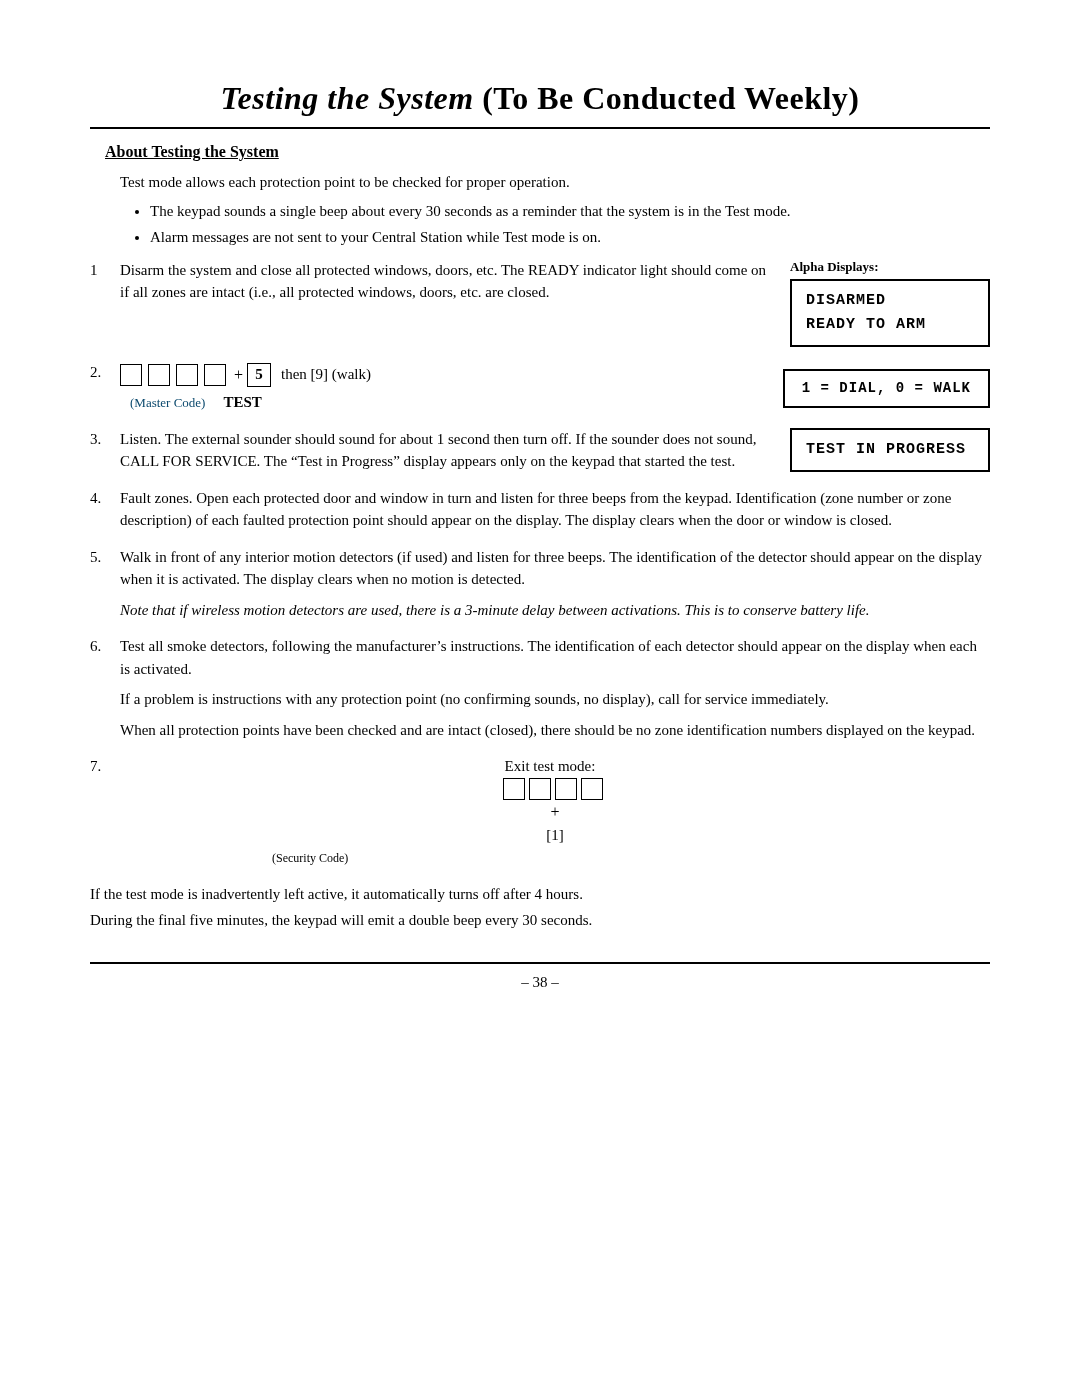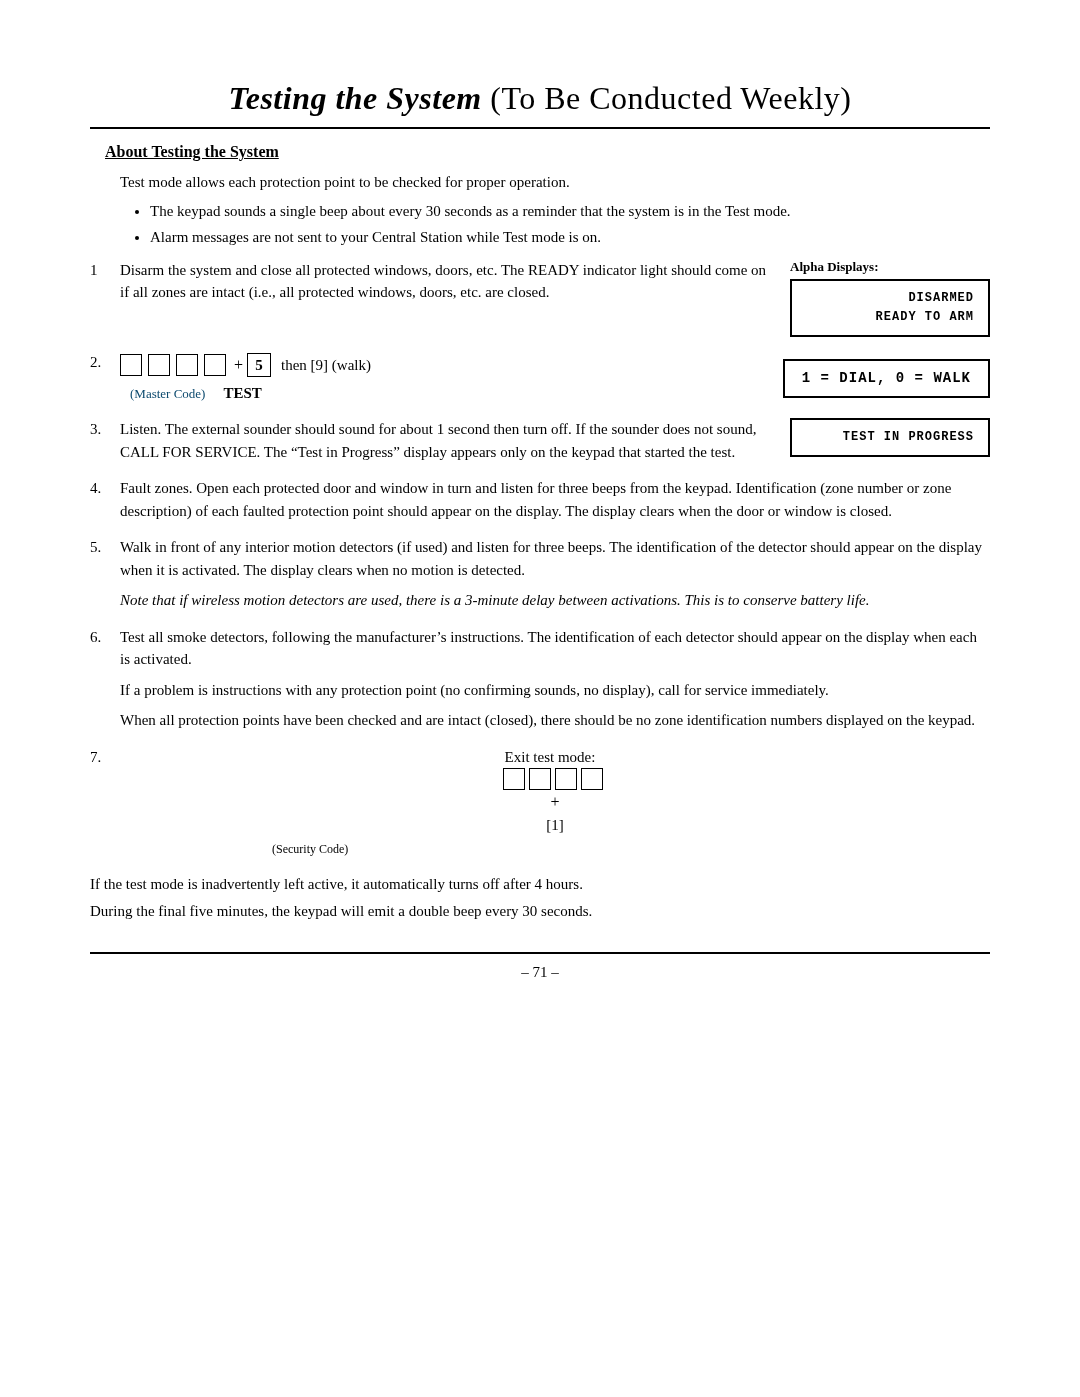--- a/index.html
+++ b/index.html
@@ -18,21 +18,21 @@
       font-weight: bold;
       text-align: center;
       margin-bottom: 10px;
       letter-spacing: 0.5px;
     }
     .title-normal {
       font-weight: bold;
       font-style: italic;
     }
     .title-normal-roman {
-      font-weight: normal;
+      font-weight: bold;
       font-style: normal;
       text-align: right;
     }
     .section-divider {
       border: none;
       border-top: 2px solid #000;
       margin: 6px 0 14px 0;
     }
     .section-heading {
       font-size: 16px;
@@ -58,26 +58,25 @@
     .alpha-displays-label {
       font-size: 13px;
       font-weight: bold;
       margin-bottom: 4px;
     }
     .lcd-display {
       border: 2px solid #000;
       background: #fff;
       padding: 8px 14px;
       font-family: 'Courier New', Courier, monospace;
-      font-size: 12px;
+      font-size: 15px;
       font-weight: bold;
       min-width: 170px;
       line-height: 1.6;
       letter-spacing: 1px;
-      text-align: right;
     }
     .lcd-display-small {
       border: 2px solid #000;
       background: #fff;
       padding: 8px 17px;
       font-family: 'Courier New', Courier, monospace;
       font-size: 14px;
       font-weight: bold;
       min-width: 170px;
       line-height: 1.4;
@@ -277,13 +276,13 @@
       <span class="security-code-label">(Security Code)</span>
     </div>
   </div>
 </div>
 
 <p style="line-height:1.5; margin-top:6px;">If the test mode is inadvertently left active, it automatically turns off after 4 hours.</p>
 <p style="line-height:1.5; margin-top:4px;">During the final five minutes, the keypad will emit a double beep every 30 seconds.</p>
 
 <hr class="bottom-divider">
 
-<div class="page-number">– 71 –</div>
+<div class="page-number">– 38 –</div>
 
 </body></html>

